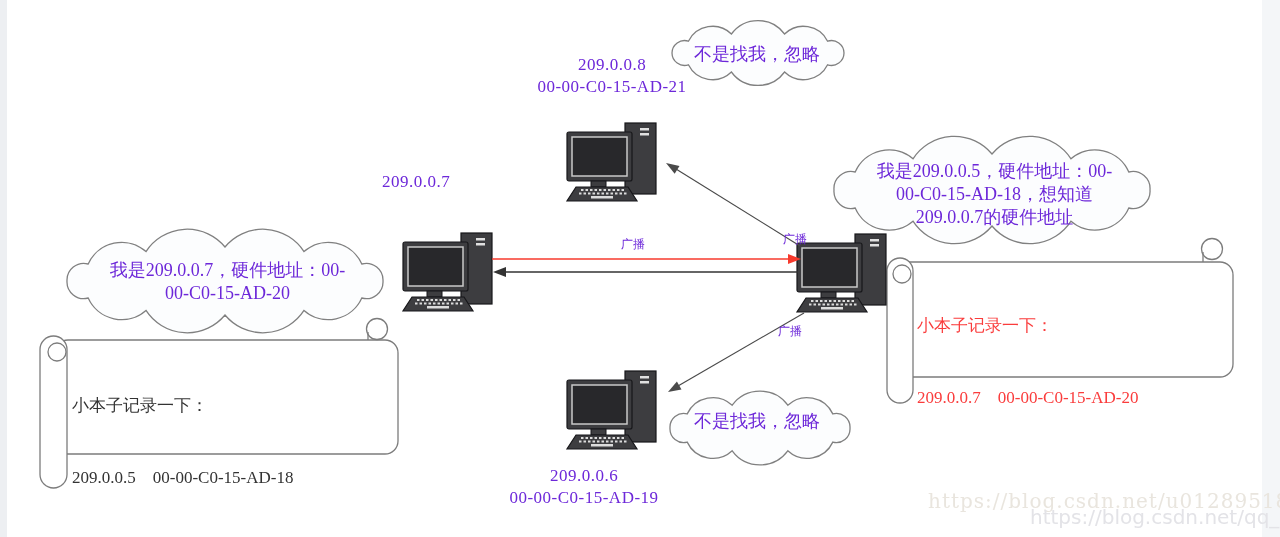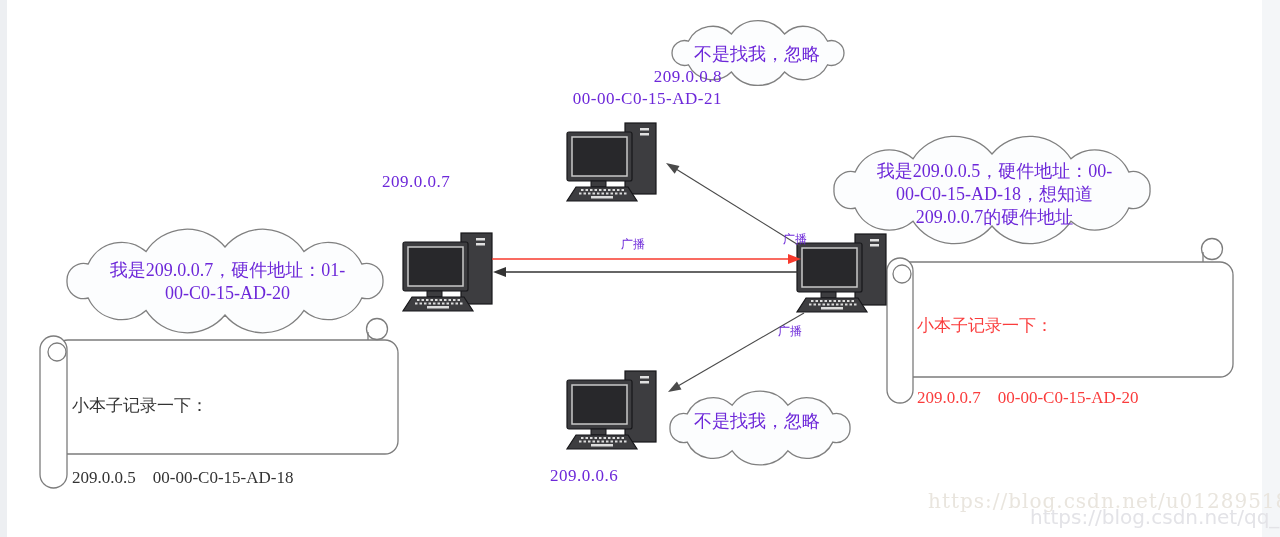--- a/index.html
+++ b/index.html
@@ -11,21 +11,21 @@
   #diagram-svg{position:absolute;left:0;top:0;z-index:1;}
   .txt{position:absolute;z-index:2;color:#6d28d9;}
   .center{text-align:center;}
   .host-label{width:220px;font-size:17px;line-height:22px;letter-spacing:.5px;}
   .cloud-text{font-size:18px;line-height:23px;}
   .note-text{font-size:17px;line-height:24px;white-space:pre;}
   .bcast{width:64px;font-size:12px;text-align:center;}
   .line{display:block;}
   #left-note-text{left:72px;top:346px;}
   #right-note-text{left:917px;top:266px;}
-  #top-host-label{left:502px;top:66px;text-align:right;}
+  #top-host-label{left:502px;top:54px;}
   #left-host-label{left:306px;top:171px;}
   #bottom-host-label{left:474px;top:465px;}
   #top-cloud-text{left:657px;top:43px;width:200px;}
   #bottom-cloud-text{left:657px;top:410px;width:200px;}
   #left-cloud-text{left:75px;top:259px;width:305px;}
   #right-cloud-text{left:842px;top:160px;width:305px;}
   #bcast-center{left:601px;top:236px;}
   #bcast-top{left:763px;top:231px;}
   #bcast-bottom{left:758px;top:323px;}
   .wm{position:absolute;z-index:3;white-space:nowrap;}
@@ -103,25 +103,26 @@
 
 <div class="txt host-label center" id="top-host-label">
   <span class="line">209.0.0.8</span>
   <span class="line">00-00-C0-15-AD-21</span>
 </div>
 <div class="txt host-label center" id="left-host-label">
   <span class="line">209.0.0.7</span>
 </div>
 <div class="txt host-label center" id="bottom-host-label">
   <span class="line">209.0.0.6</span>
+  <span class="line">00-00-C0-15-AD-19</span>
 </div>
 
 <div class="txt cloud-text center" id="top-cloud-text">不是找我，忽略</div>
 <div class="txt cloud-text center" id="left-cloud-text">
-  <span class="line">我是209.0.0.7，硬件地址：01-</span>
+  <span class="line">我是209.0.0.7，硬件地址：00-</span>
   <span class="line">00-C0-15-AD-20</span>
 </div>
 <div class="txt cloud-text center" id="right-cloud-text">
   <span class="line">我是209.0.0.5，硬件地址：00-</span>
   <span class="line">00-C0-15-AD-18，想知道</span>
   <span class="line">209.0.0.7的硬件地址</span>
 </div>
 <div class="txt cloud-text center" id="bottom-cloud-text">不是找我，忽略</div>
 
 <div class="txt note-text" id="left-note-text" style="color:#333;">

